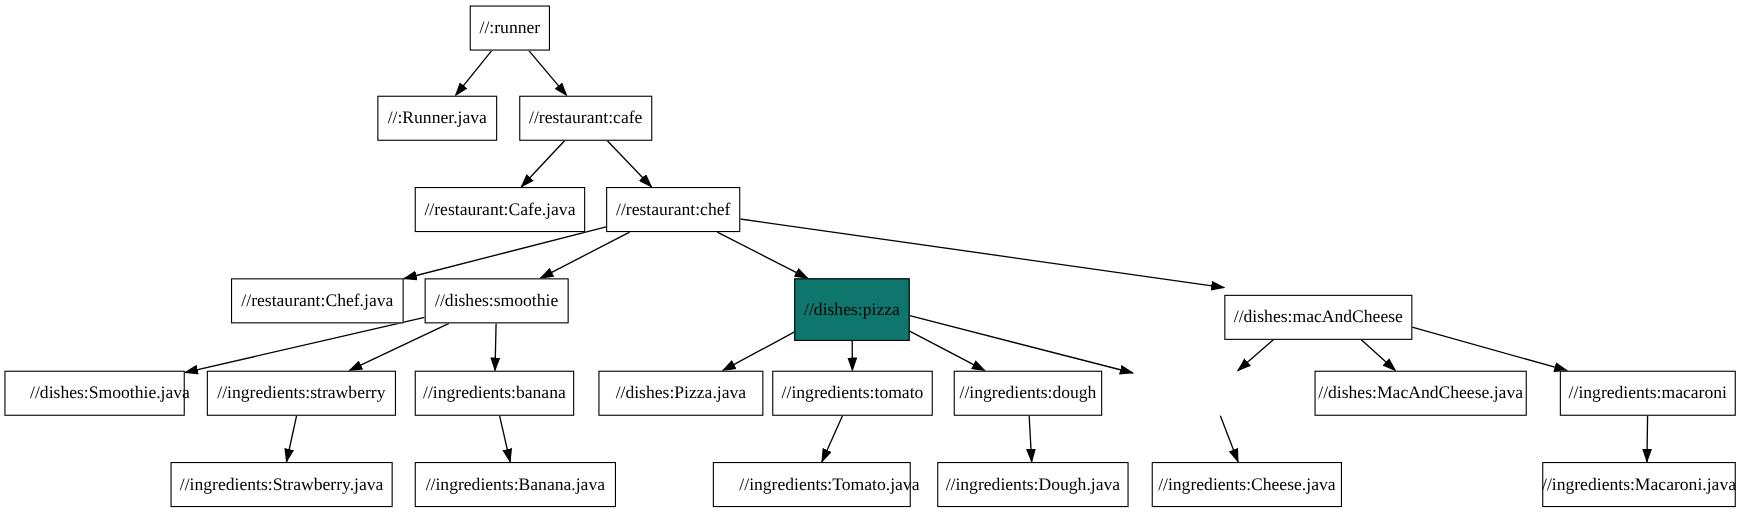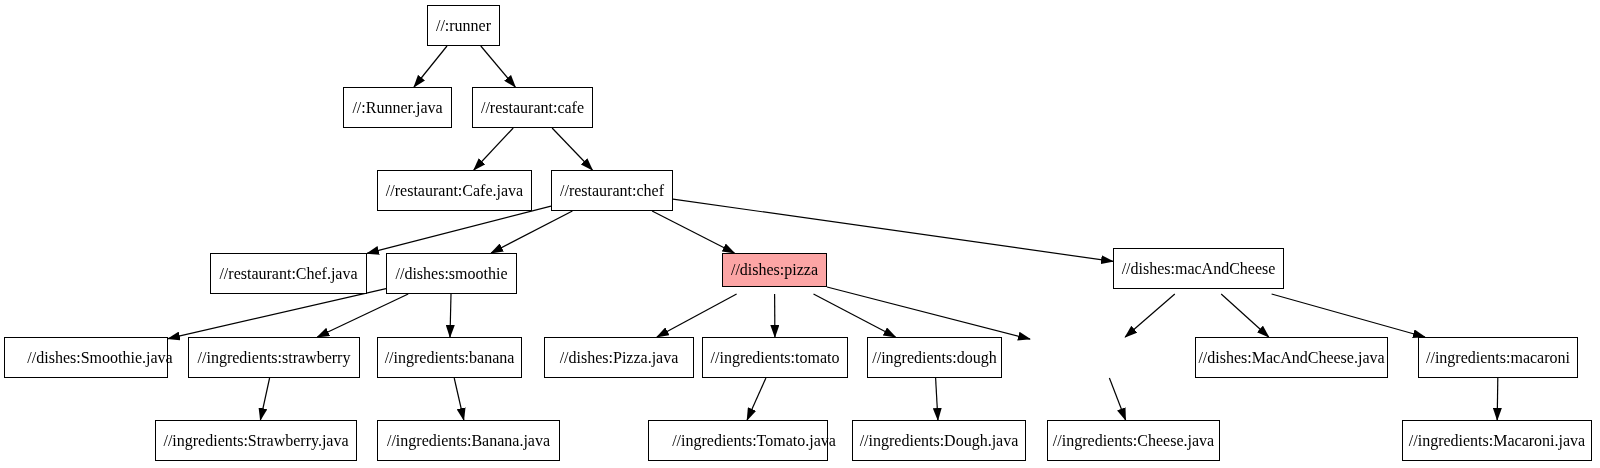--- a/index.html
+++ b/index.html
@@ -81,24 +81,24 @@
       </div>
       <div class="node" style="left: 551px; top: 170px; width: 122px; height: 41px; background: rgb(255, 255, 255); border-color: rgb(0, 0, 0);">
         <span>//restaurant:chef</span>
       </div>
       <div class="node" style="left: 210px; top: 253px; width: 157px; height: 41px; background: rgb(255, 255, 255); border-color: rgb(0, 0, 0);">
         <span>//restaurant:Chef.java</span>
       </div>
       <div class="node" style="left: 386px; top: 253px; width: 131px; height: 41px; background: rgb(255, 255, 255); border-color: rgb(0, 0, 0);">
         <span>//dishes:smoothie</span>
       </div>
-      <div class="node" style="left: 722px; top: 253px; width: 105px; height: 34px; background: #fca5a5; border-color: rgb(0, 0, 0); font-family: Liberation Serif, serif;">
+      <div class="node" style="left: 722px; top: 253px; width: 105px; height: 57px; background: #0f766e; border-color: rgb(0, 0, 0); font-family: Liberation Serif, serif;">
         <span>//dishes:pizza</span>
       </div>
-      <div class="node" style="left: 1113px; top: 248px; width: 171px; height: 41px; background: rgb(255, 255, 255); border-color: rgb(0, 0, 0);">
+      <div class="node" style="left: 1113px; top: 268px; width: 171px; height: 41px; background: rgb(255, 255, 255); border-color: rgb(0, 0, 0);">
         <span>//dishes:macAndCheese</span>
       </div>
       <div class="node" style="left: 4px; top: 337px; width: 164px; height: 41px; background: rgb(255, 255, 255); border-color: rgb(0, 0, 0); padding-left: 28px;">
         <span>//dishes:Smoothie.java</span>
       </div>
       <div class="node" style="left: 188px; top: 337px; width: 172px; height: 41px; background: rgb(255, 255, 255); border-color: rgb(0, 0, 0);">
         <span>//ingredients:strawberry</span>
       </div>
       <div class="node" style="left: 377px; top: 337px; width: 145px; height: 41px; background: rgb(255, 255, 255); border-color: rgb(0, 0, 0);">
         <span>//ingredients:banana</span>
@@ -126,17 +126,17 @@
       </div>
       <div class="node" style="left: 648px; top: 420px; width: 180px; height: 41px; background: rgb(255, 255, 255); border-color: rgb(0, 0, 0); padding-left: 32px;">
         <span>//ingredients:Tomato.java</span>
       </div>
       <div class="node" style="left: 852px; top: 420px; width: 174px; height: 41px; background: rgb(255, 255, 255); border-color: rgb(0, 0, 0);">
         <span>//ingredients:Dough.java</span>
       </div>
       <div class="node" style="left: 1047px; top: 420px; width: 173px; height: 41px; background: rgb(255, 255, 255); border-color: rgb(0, 0, 0); text-align: center;">
         <span>//ingredients:Cheese.java</span>
       </div>
-      <div class="node" style="left: 1402px; top: 420px; width: 190px; height: 41px; background: rgb(255, 255, 255); border-color: rgb(0, 0, 0);">
+      <div class="node" style="left: 1402px; top: 420px; width: 176px; height: 41px; background: rgb(255, 255, 255); border-color: rgb(0, 0, 0);">
         <span>//ingredients:Macaroni.java</span>
       </div>
     </div>
 </div>
 
 </body></html>

